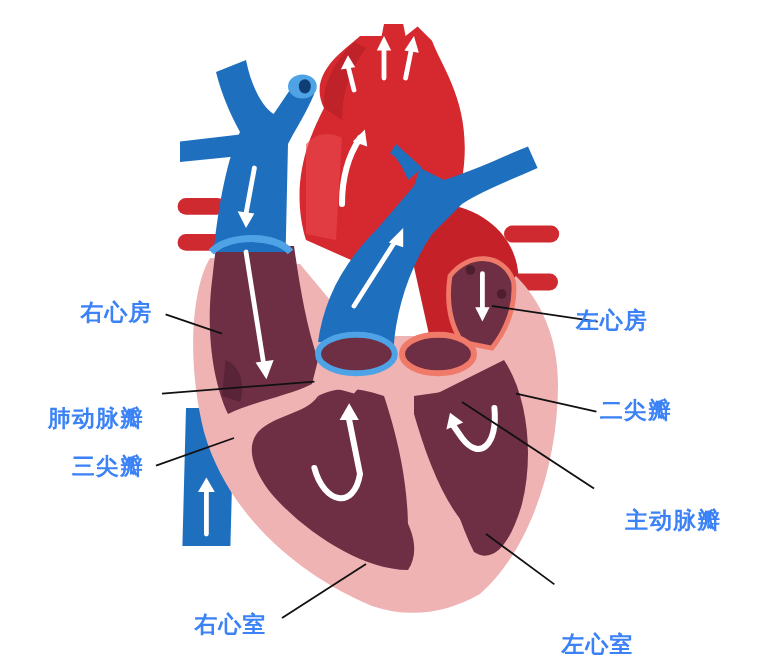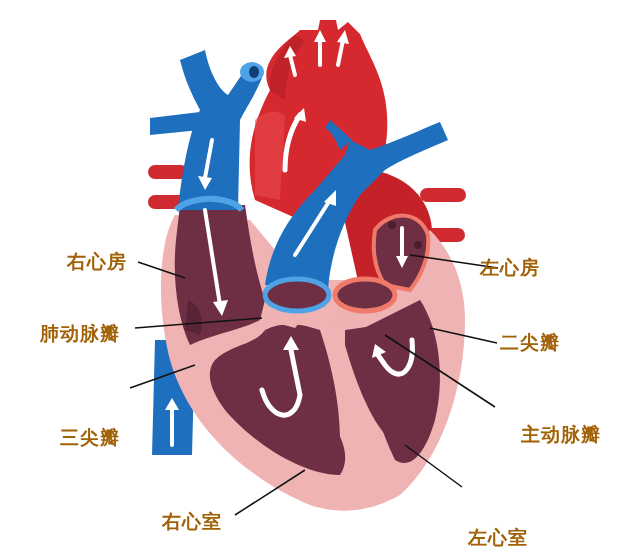--- a/index.html
+++ b/index.html
@@ -1,19 +1,19 @@
 <!DOCTYPE html>
 <html><head>
 <meta charset="utf-8">
 <style>
   html, body { margin: 0; padding: 0; background: #ffffff; }
   body { width: 640px; height: 554px; position: relative; overflow: hidden;
          font-family: "DejaVu Sans", "Liberation Sans", sans-serif; }
   #diagram { position: absolute; left: 0; top: 0; width: 640px; height: 554px; }
-  .label { position: absolute; font-size: 19px; font-weight: bold; color: #a16207;
+  .label { position: absolute; font-size: 19px; font-weight: bold; color: #3b82f6;
            white-space: nowrap; line-height: 1; letter-spacing: 1px; }
 </style>
 </head>
 <body>
 
 <svg id="diagram" viewBox="0 0 640 554" xmlns="http://www.w3.org/2000/svg">
 
   <g fill="#cf2a30">
     <rect x="420" y="188" width="46" height="14" rx="7"></rect>
     <rect x="425" y="228" width="40" height="14" rx="7"></rect>
@@ -100,19 +100,19 @@
     <line x1="130" y1="388" x2="195" y2="365"></line>
     <line x1="235" y1="515" x2="305" y2="470"></line>
     <line x1="498" y1="268" x2="410" y2="255"></line>
     <line x1="497" y1="343" x2="430" y2="328"></line>
     <line x1="495" y1="407" x2="385" y2="335"></line>
     <line x1="462" y1="487" x2="405" y2="445"></line>
   </g>
 </svg>
 
 <div class="label" style="left:67px; top:252px;">右心房</div>
-<div class="label" style="left:40px; top:324px;text-align:right;">肺动脉瓣</div>
-<div class="label" style="left:60px; top:380px;margin-top:48px;">三尖瓣</div>
+<div class="label" style="left:40px; top:340px;text-align:right;">肺动脉瓣</div>
+<div class="label" style="left:60px; top:380px;">三尖瓣</div>
 <div class="label" style="left:162px; top:512px;">右心室</div>
 <div class="label" style="left:480px; top:258px;">左心房</div>
 <div class="label" style="left:500px; top:333px;">二尖瓣</div>
 <div class="label" style="left:497px; top:425px;margin-left:24px;">主动脉瓣</div>
 <div class="label" style="left:468px; top:484px;margin-top:44px;">左心室</div>
 
 </body></html>

